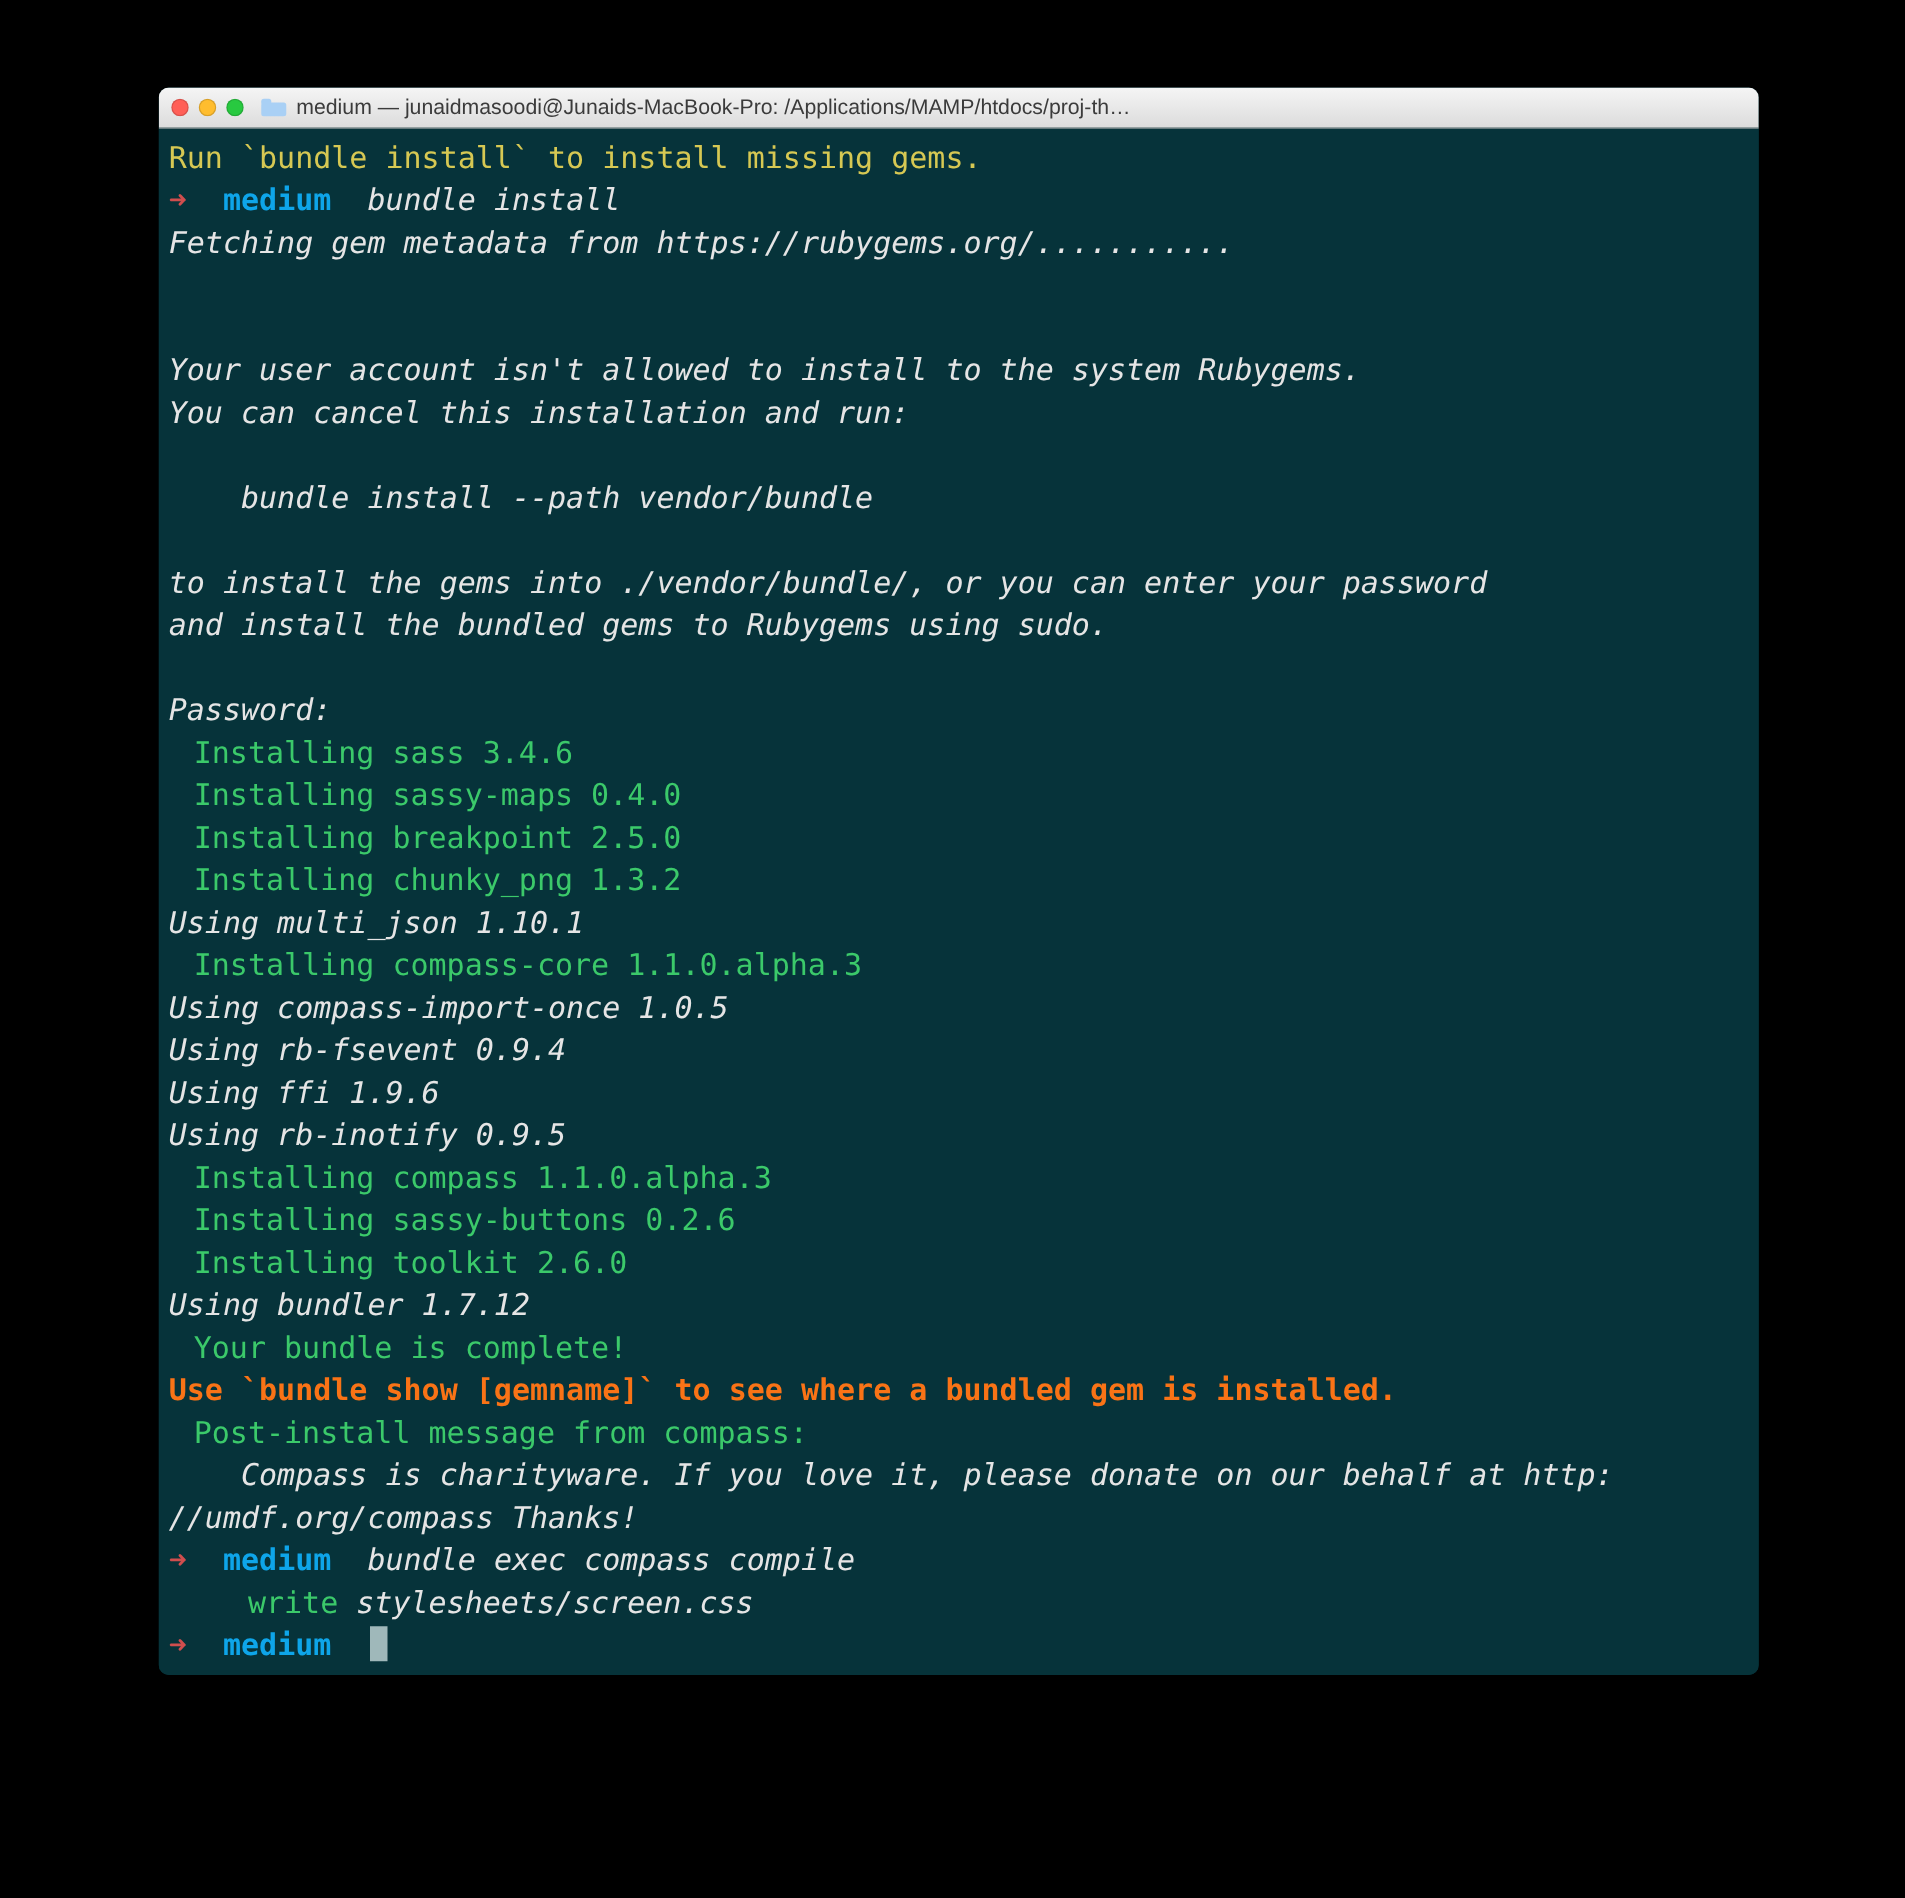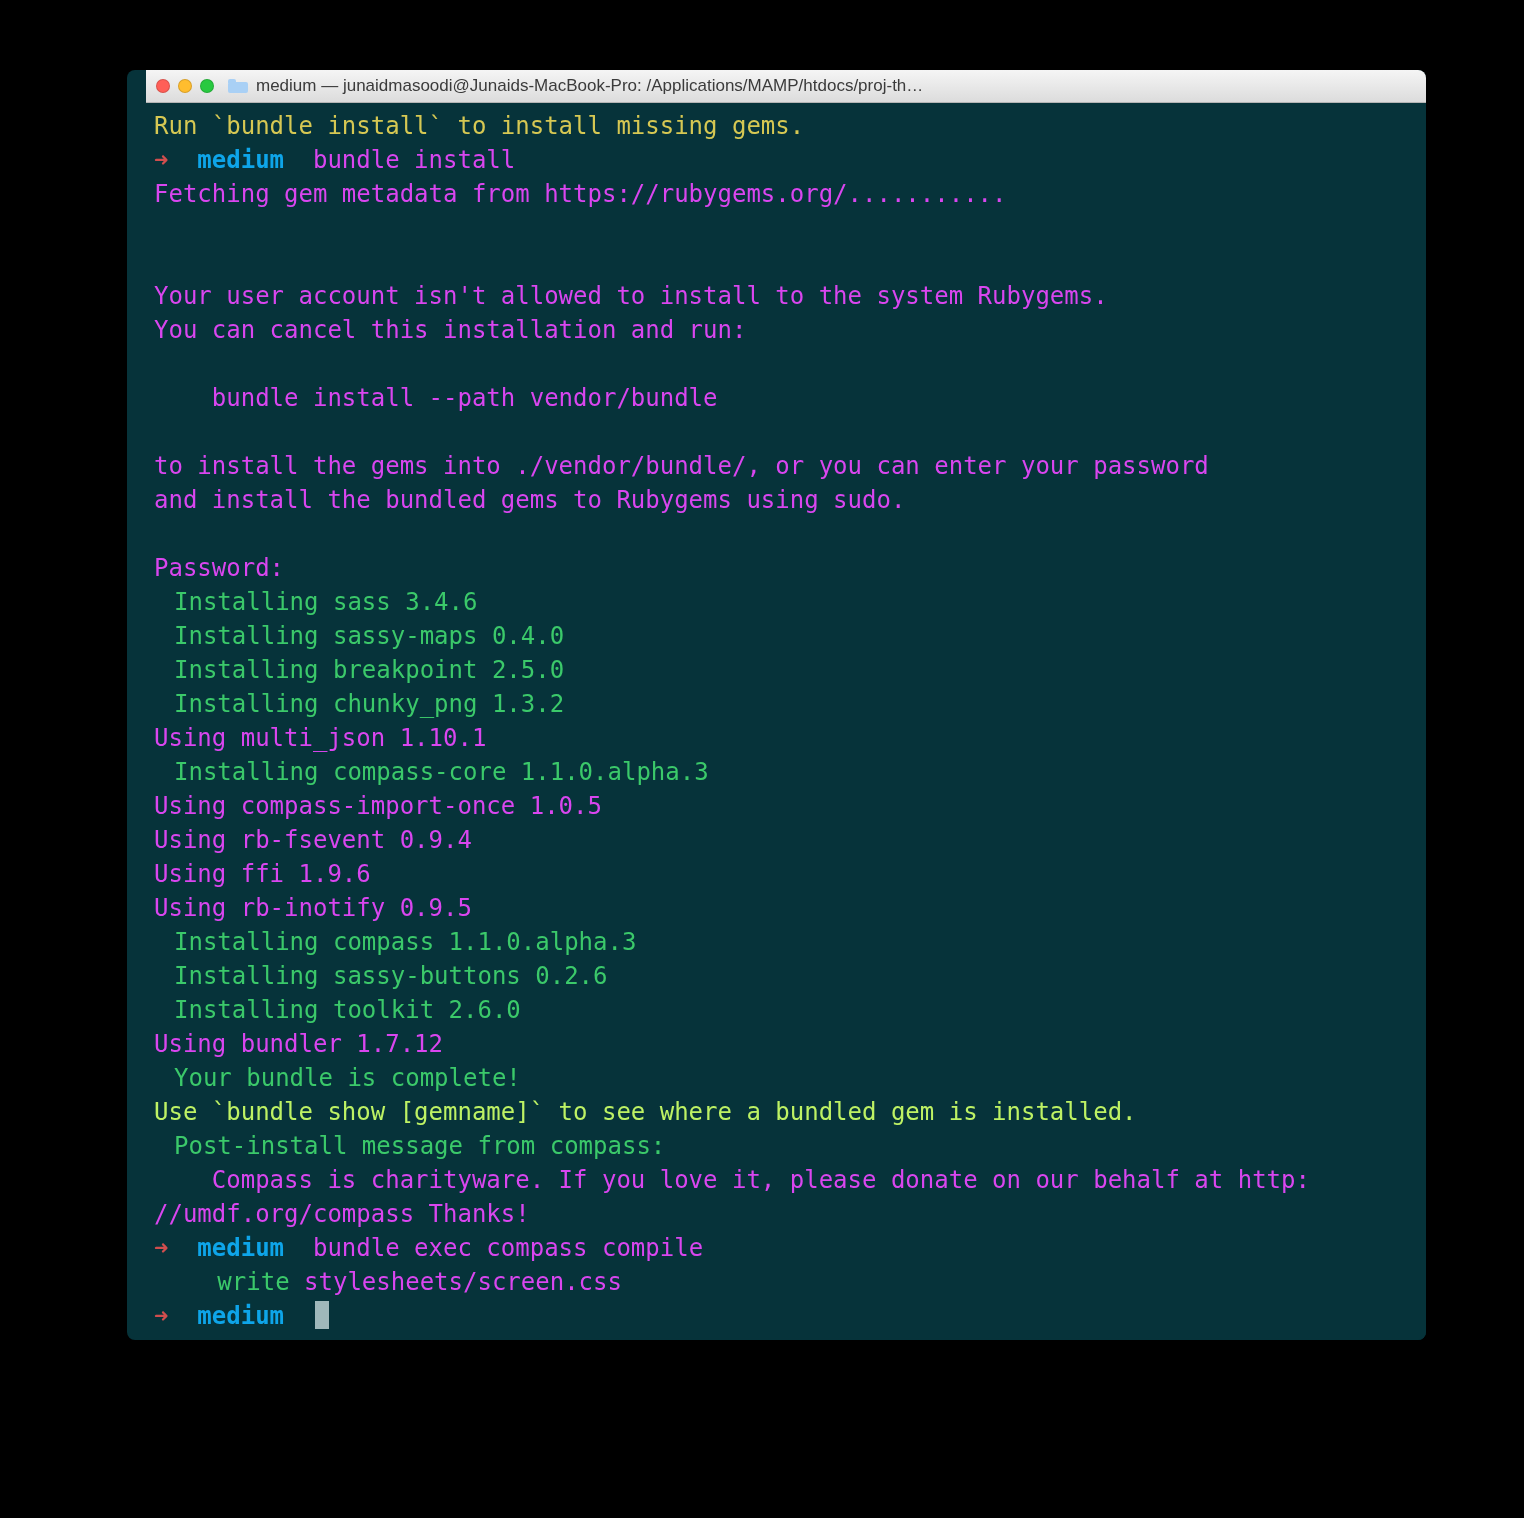--- a/index.html
+++ b/index.html
@@ -15,21 +15,20 @@
     top: 70px;
     left: 127px;
     width: 1280px;
     height: 1270px;
     border-radius: 8px;
     overflow: hidden;
     box-shadow: 0 10px 40px rgba(0,0,0,0.6);
     background: #06333a;
     display: flex;
     flex-direction: column;
-    padding-left: 19px;
   }
   .titlebar {
     height: 32px;
     background: linear-gradient(#f5f5f5,#dcdcdc);
     border-bottom: 1px solid #b5b5b5;
     display: flex;
     align-items: center;
     padding: 0 10px;
     gap: 8px;
     flex: 0 0 auto;
@@ -79,24 +78,24 @@
     flex: 1 1 auto;
     background: #06333a;
     padding: 6px 8px;
     font-family: "Menlo","Monaco","Consolas",monospace;
     font-size: 24px;
     line-height: 34px;
     white-space: pre;
     overflow: hidden;
   }
   .line { display: block; }
-  .c-muted  { color: #d946ef; }
+  .c-muted  { color: #e5e5e5; font-style: italic; }
   .c-yellow { color: #d6c853; }
   .c-green  { color: #3bc96a; margin-left: 20px; }
-  .c-cyan   { color: #bef264; }
+  .c-cyan   { color: #f97316; font-weight: bold; }
   .c-arrow  { color: #d04e4e; font-weight: bold; }
   .c-dir    { color: #0ea5e9; font-weight: bold; }
   .cursor {
     display: inline-block;
     width: 14px;
     height: 28px;
     background: #9fb8ba;
     vertical-align: -5px;
     margin-left: 2px;
   }

